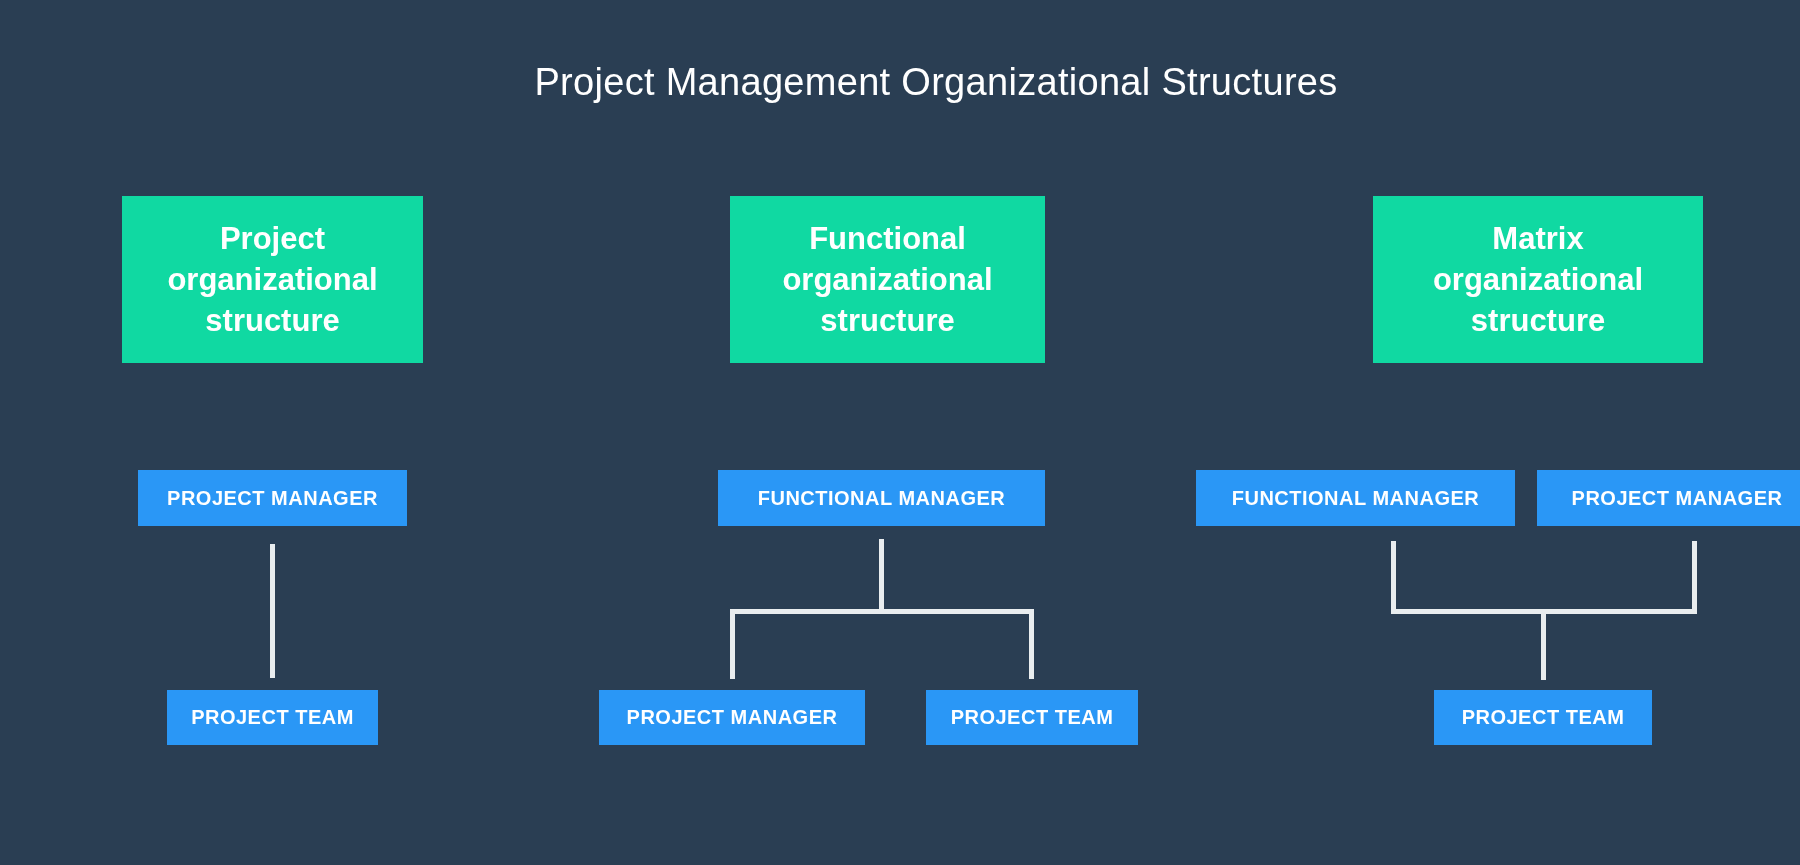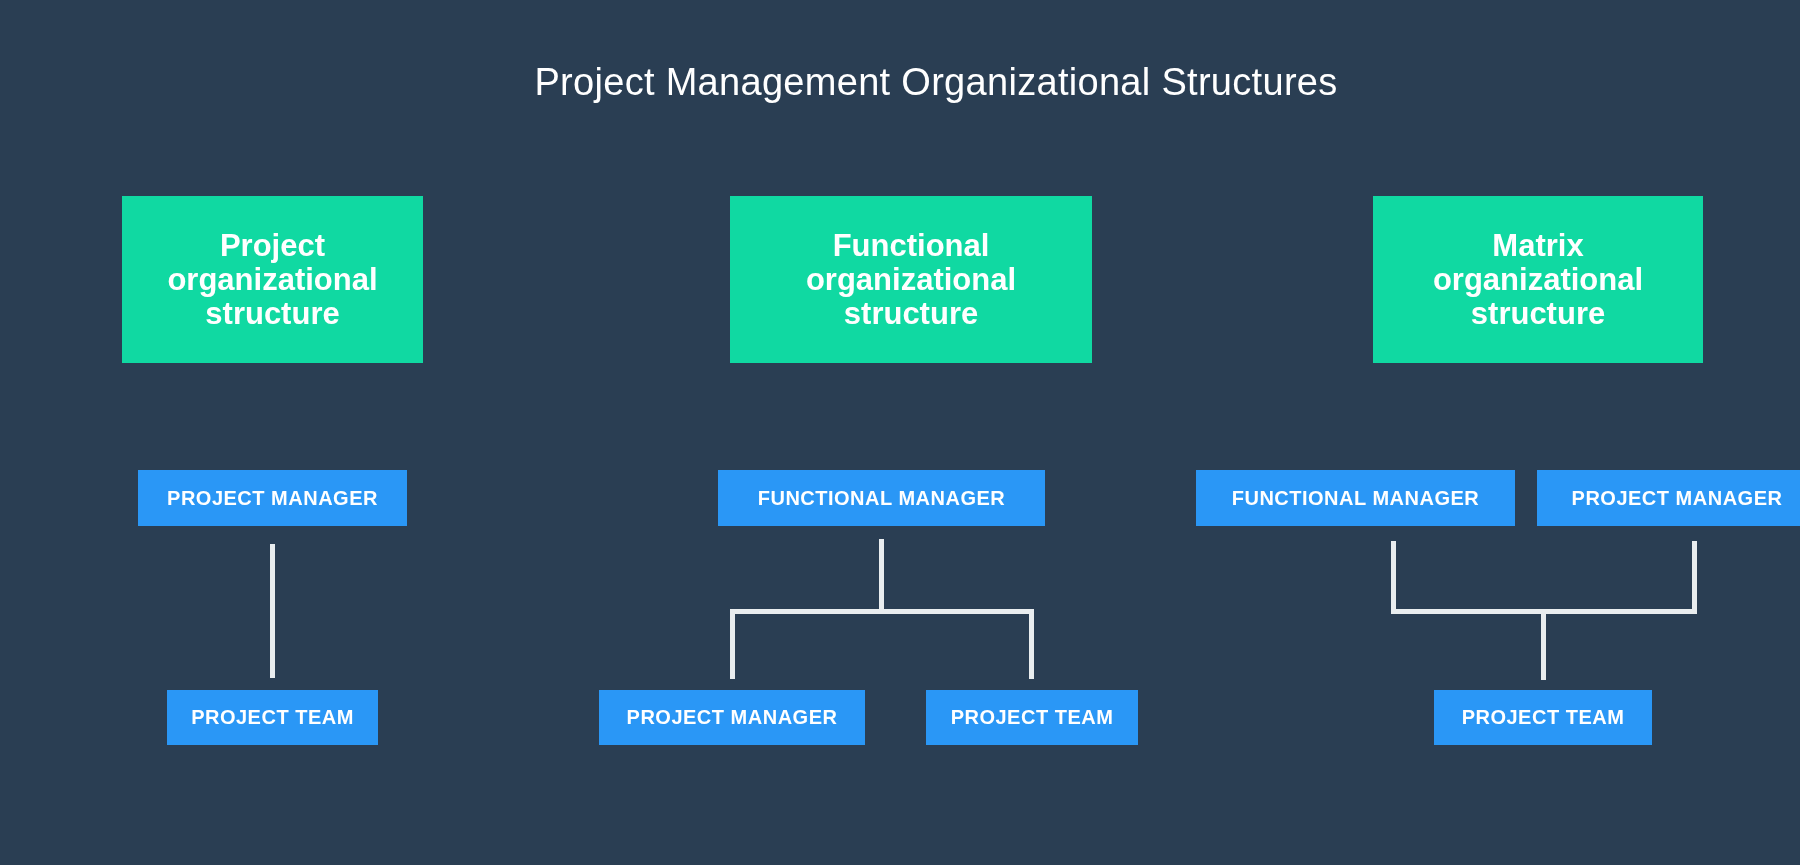--- a/index.html
+++ b/index.html
@@ -28,21 +28,21 @@
   .hdr {
     position: absolute;
     background: var(--header_box, #10D9A2);
     color: var(--text, #fff);
     display: flex;
     align-items: center;
     justify-content: center;
     text-align: center;
     font-size: 31px;
     font-weight: bold;
-    line-height: 34px;
+    line-height: 41px;
     padding: 0 14px;
   }
   .node {
     position: absolute;
     background: var(--node_box, #2A97F6);
     color: var(--text, #fff);
     display: flex;
     align-items: center;
     justify-content: center;
     font-size: 20px;
@@ -58,21 +58,21 @@
 </head>
 <body style="--background: #2A3E53; --header_box: #10D9A2; --node_box: #2A97F6; --connector: #E9EDEF; --text: #FFFFFF;">
 
 <div class="title">Project Management Organizational Structures</div>
 
 <div class="hdr" style="left:86px; top:160px; width:301px; height:167px;">Project organizational structure</div>
 <div class="node" style="left:102px; top:434px; width:269px; height:56px;">PROJECT MANAGER</div>
 <div class="line" style="left:234px; top:508px; width:5px; height:134px;"></div>
 <div class="node" style="left:131px; top:654px; width:211px; height:55px;">PROJECT TEAM</div>
 
-<div class="hdr" style="left:694px; top:160px; width:362px; height:167px;">Functional organizational structure</div>
+<div class="hdr" style="left:694px; top:160px; width:315px; height:167px;">Functional organizational structure</div>
 <div class="node" style="left:682px; top:434px; width:327px; height:56px;">FUNCTIONAL MANAGER</div>
 <div class="line" style="left:843px; top:503px; width:5px; height:70px;"></div>
 <div class="line" style="left:694px; top:573px; width:304px; height:5px;"></div>
 <div class="line" style="left:694px; top:573px; width:5px; height:70px;"></div>
 <div class="line" style="left:993px; top:573px; width:5px; height:70px;"></div>
 <div class="node" style="left:563px; top:654px; width:266px; height:55px;">PROJECT MANAGER</div>
 <div class="node" style="left:890px; top:654px; width:212px; height:55px;">PROJECT TEAM</div>
 
 <div class="hdr" style="left:1337px; top:160px; width:330px; height:167px;">Matrix organizational structure</div>
 <div class="node" style="left:1160px; top:434px; width:319px; height:56px;">FUNCTIONAL MANAGER</div>

